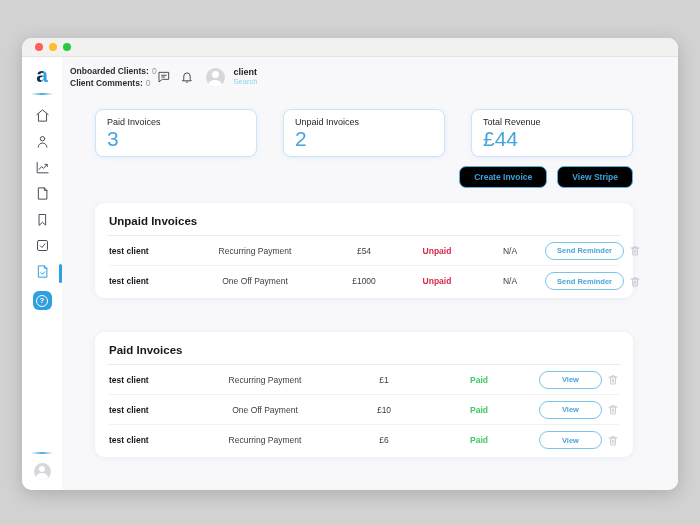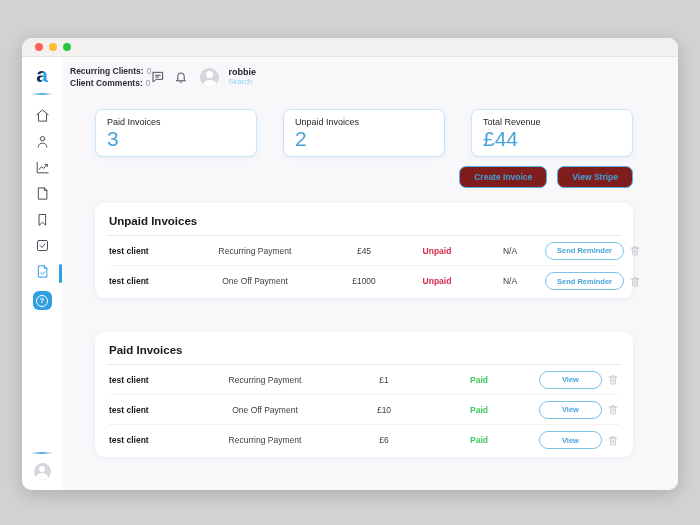--- a/index.html
+++ b/index.html
@@ -109,21 +109,21 @@
   .stat-row { display:flex; gap:26px; margin-top:20px; }
   .stat-card {
     flex:1; height:48px; background:#fff; border:1px solid #c9e5f7; border-radius:8px;
     padding:7px 11px; box-shadow:0 1px 5px rgba(150,195,230,0.20);
   }
   .stat-label { font-size:9px; color:#23262c; font-weight:400; }
   .stat-value { font-size:21px; color:#47a4da; line-height:23px; font-weight:400; }
 
   .action-row { display:flex; justify-content:flex-end; gap:10px; margin-top:9px; }
   .action-btn {
-    background:#7f1d1d; border:1.3px solid #56b0e1; color:#3fa0d8;
+    background:#000000; border:1.3px solid #56b0e1; color:#3fa0d8;
     font-size:8.5px; font-weight:700; border-radius:7px; padding:5px 14px;
     cursor:pointer; font-family:"Liberation Sans", sans-serif;
   }
 
   .section-card {
     background:#fff; border-radius:9px; padding:9px 14px 2px;
     box-shadow:0 1px 6px rgba(120,130,150,0.10); margin-top:15px;
   }
   .section-title { font-size:11.5px; font-weight:700; color:#15181e; padding:3px 0 8px; }
   .section-head-divider { border-bottom:1px solid #ececf0; margin:0 -2px; }
@@ -232,42 +232,42 @@
       <div class="sb-spacer"></div>
       <div class="sb-bottom-divider"></div>
       <div class="sb-avatar"></div>
     </div>
 
     <div class="main">
 
       <div class="topbar">
         <div class="client-stats">
           <div>
-            <span>Recurring Clients:</span><span class="count">0</span>
+            <span>Onboarded Clients:</span><span class="count">0</span>
           </div>
           <div>
             <span>Client Comments:</span><span class="count">0</span>
           </div>
         </div>
         <div class="topbar-right">
           <span class="tb-icon">
             <svg viewBox="0 0 24 24">
                 <path d="M4 4h16v12h-11l-5 4z"></path>
                 <path d="M8 9h8M8 12h5"></path>
               </svg>
           </span>
           <span class="tb-icon">
             <svg viewBox="0 0 24 24">
                 <path d="M6.5 16v-5.5a5.5 5.5 0 0 1 11 0V16l1.8 2.5H4.7z"></path>
                 <path d="M10.5 20.5a1.7 1.7 0 0 0 3 0"></path>
               </svg>
           </span>
           <span class="tb-avatar"></span>
           <span class="user-block">
-            <div class="user-name">robbie</div>
+            <div class="user-name">client</div>
             <div class="user-role">Search</div>
           </span>
         </div>
       </div>
 
       <div class="content">
 
         <div class="stat-row">
           <div class="stat-card">
             <div class="stat-label">Paid Invoices</div>
@@ -288,21 +288,21 @@
           <button class="action-btn">View Stripe</button>
         </div>
 
         <div class="section-card">
           <div class="section-title">Unpaid Invoices</div>
           <div class="section-head-divider"></div>
 
           <div class="inv-row unpaid-grid">
             <span class="cell-client">test client</span>
             <span class="cell-center">Recurring Payment</span>
-            <span class="cell-center">£45</span>
+            <span class="cell-center">£54</span>
             <span class="status-unpaid">Unpaid</span>
             <span class="cell-center">N/A</span>
             <button class="row-btn">Send Reminder</button>
             <span class="trash">
               <svg viewBox="0 0 24 24">
                   <path d="M4 7h16"></path>
                   <path d="M9.5 7V4.5h5V7"></path>
                   <path d="M6.5 7l1 14h9l1-14"></path>
                   <path d="M10.5 11v6M13.5 11v6"></path>
                 </svg>

